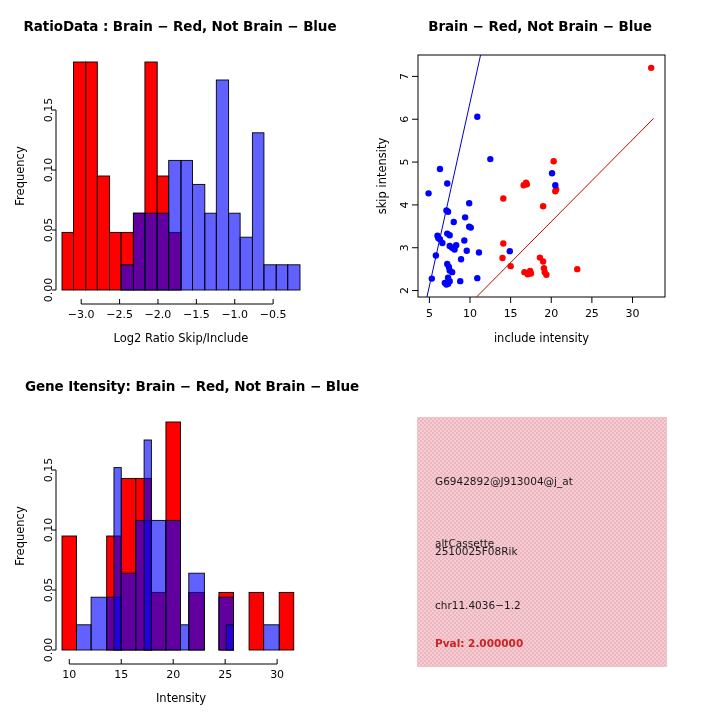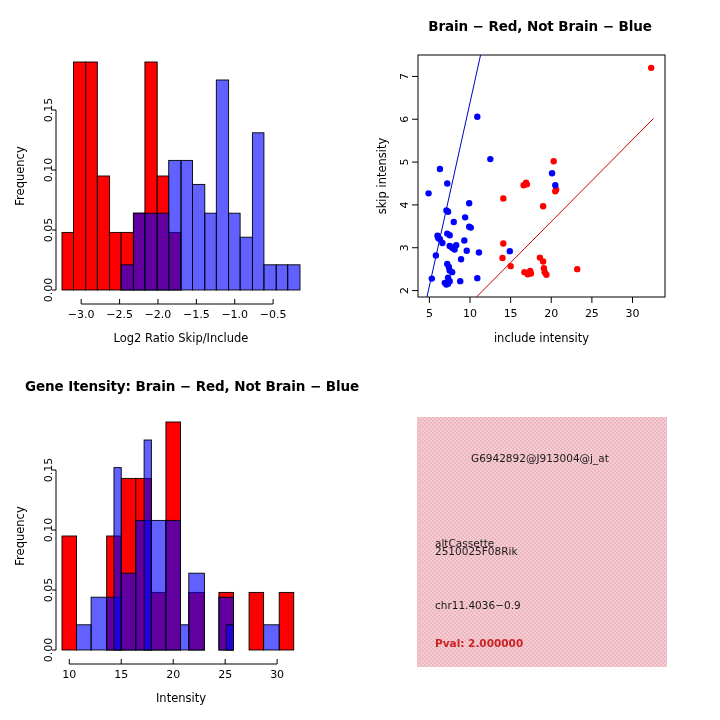--- a/index.html
+++ b/index.html
@@ -66,30 +66,31 @@
     background-position: 0 0, 2px 2px;
   }
   .info-line {
     position: absolute;
     left: 18px;
     font-size: 10.5px;
     font-family: "DejaVu Sans", sans-serif;
     color: #1a1a1a;
     white-space: nowrap;
   }
-  .info-line.l0 { top: 35px; margin-left: 36px; }
+  .info-line.l0 { top: 58px; }
   .info-line.l1 { top: 92px; margin-top: 28px; }
   .info-line.l2 { top: 128px; }
   .info-line.l3 { top: 182px; }
   .info-line.l4 { top: 220px; color: #cc2222; font-weight: bold; }
 </style>
 </head>
 <body>
 
 <div class="panel" id="panel-ratio-hist">
+  <div class="panel-title">RatioData : Brain − Red, Not Brain − Blue</div>
   <svg class="plot-svg" id="svg-ratio" width="360" height="360">
       <g>
         <rect x="62.00" y="232.40" width="11.52" height="57.60" fill="#FF0000" stroke="#000000" stroke-width="0.9" fill-opacity="1"></rect>
         <rect x="73.52" y="62.00" width="12.28" height="228.00" fill="#FF0000" stroke="#000000" stroke-width="0.9" fill-opacity="1"></rect>
         <rect x="85.80" y="62.00" width="11.52" height="228.00" fill="#FF0000" stroke="#000000" stroke-width="0.9" fill-opacity="1"></rect>
         <rect x="97.32" y="176.00" width="12.28" height="114.00" fill="#FF0000" stroke="#000000" stroke-width="0.9" fill-opacity="1"></rect>
         <rect x="109.60" y="232.40" width="11.52" height="57.60" fill="#FF0000" stroke="#000000" stroke-width="0.9" fill-opacity="1"></rect>
         <rect x="121.12" y="232.40" width="12.28" height="57.60" fill="#FF0000" stroke="#000000" stroke-width="0.9" fill-opacity="1"></rect>
         <rect x="133.40" y="213.20" width="11.52" height="76.80" fill="#FF0000" stroke="#000000" stroke-width="0.9" fill-opacity="1"></rect>
         <rect x="144.92" y="62.00" width="12.28" height="228.00" fill="#FF0000" stroke="#000000" stroke-width="0.9" fill-opacity="1"></rect>
@@ -294,16 +295,16 @@
       <text x="181" y="342" text-anchor="middle" class="axis-label">Intensity</text>
       <text x="24" y="176" text-anchor="middle" class="axis-label" transform="rotate(-90, 24, 176)">Frequency</text>
     </svg>
 </div>
 
 <div class="panel" id="panel-info">
   <div class="info-box">
     <div class="info-line l0">G6942892@J913004@j_at</div>
     <div class="info-line l1">altCassette</div>
     <div class="info-line l2">2510025F08Rik</div>
-    <div class="info-line l3">chr11.4036−0.9</div>
+    <div class="info-line l3">chr11.4036−1.2</div>
     <div class="info-line l4">Pval: 2.000000</div>
   </div>
 </div>
 
 </body></html>

